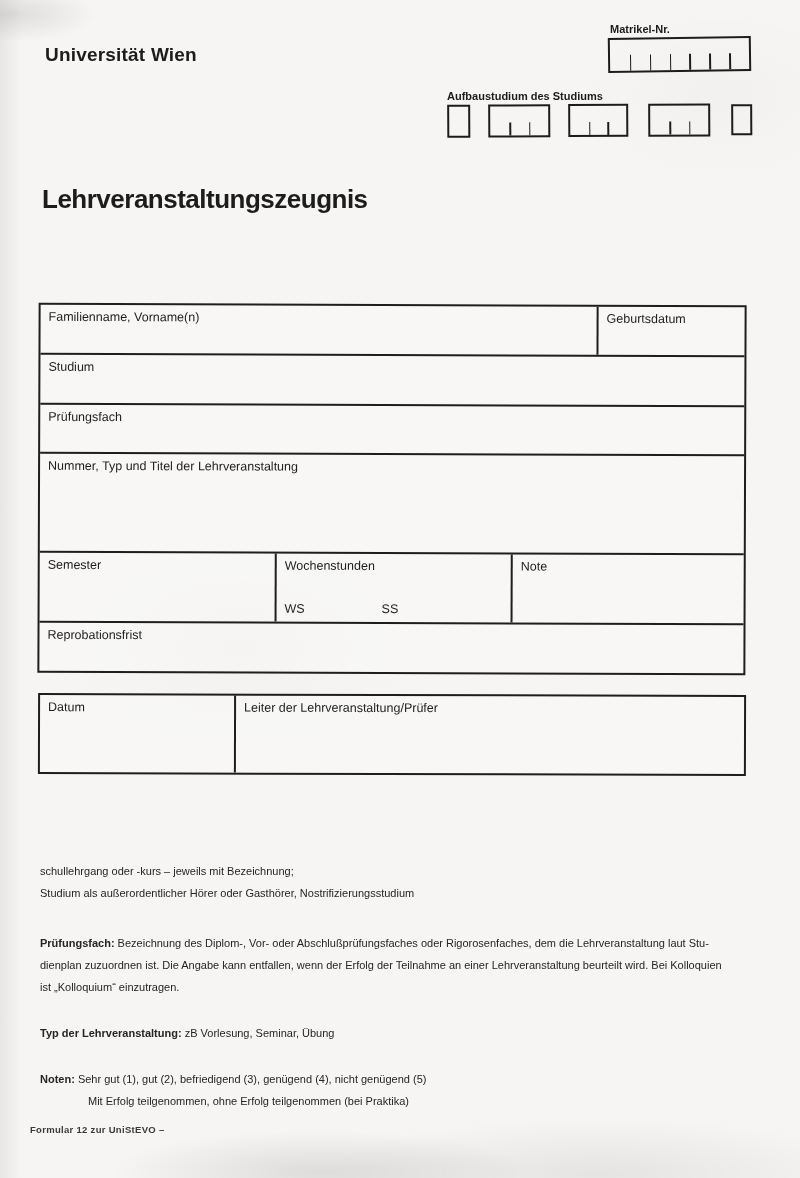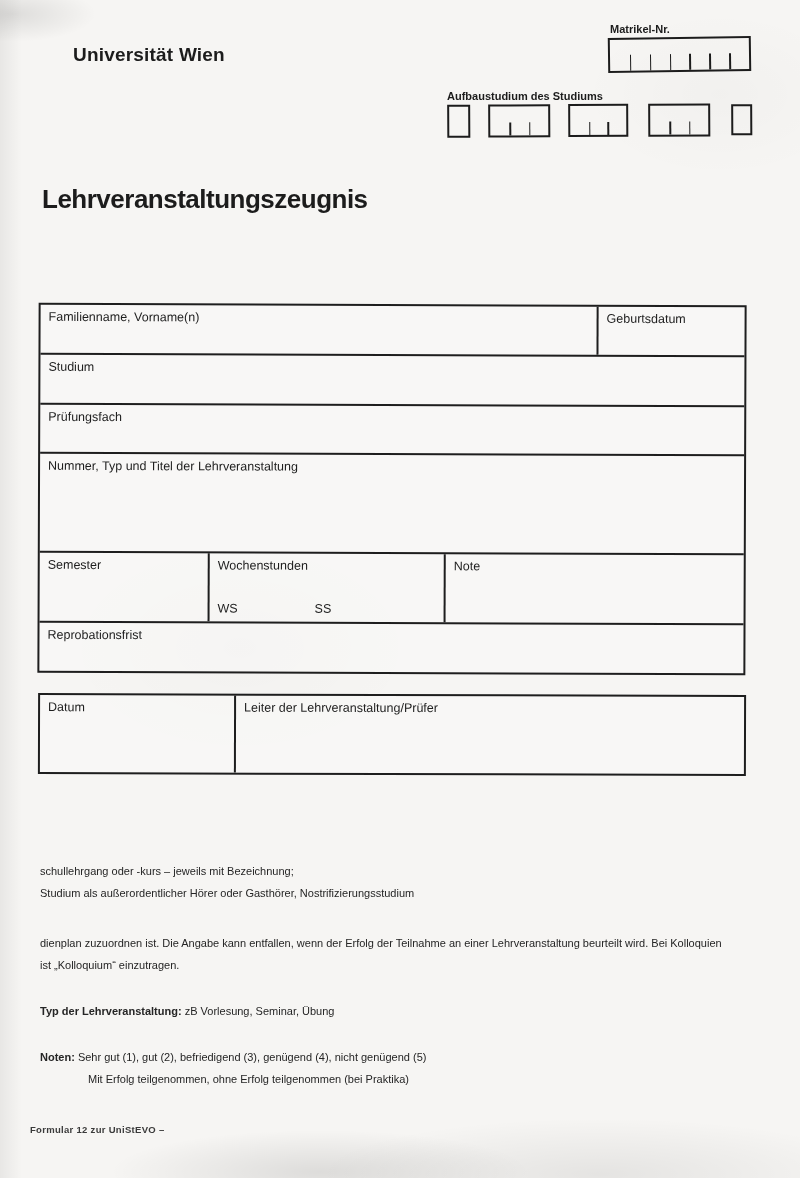--- a/index.html
+++ b/index.html
@@ -17,21 +17,21 @@
       linear-gradient(to right, rgba(0,0,0,0.06), rgba(0,0,0,0.0) 22px),
       radial-gradient(ellipse 120px 40px at 12px 14px, rgba(0,0,0,0.10), transparent 70%),
       radial-gradient(ellipse 300px 60px at 40% 1172px, rgba(0,0,0,0.10), transparent 70%),
       radial-gradient(ellipse 400px 80px at 75% 1174px, rgba(0,0,0,0.07), transparent 70%),
       radial-gradient(ellipse 200px 120px at 90% 8%, rgba(0,0,0,0.02), transparent 70%),
       radial-gradient(ellipse 260px 160px at 30% 55%, rgba(0,0,0,0.015), transparent 70%);
   }
   .abs { position: absolute; }
 
   
-  .uni-name { left: 45px; top: 44px; font-size: 19px; font-weight: bold; letter-spacing: 0.2px; margin-left: 28px; }
+  .uni-name { left: 45px; top: 44px; font-size: 19px; font-weight: bold; letter-spacing: 0.2px; }
   .matrikel-label { left: 610px; top: 23px; font-size: 11px; font-weight: bold; }
   .matrikel-box {
     left: 608px; top: 37px; width: 143px; height: 35px;
     border: 2px solid #1c1c1c; transform: rotate(-0.8deg);
   }
   .matrikel-box .tick {
     position: absolute; bottom: 0; width: 1.5px; height: 16px; background: #1c1c1c;
   }
   .kennz-label { left: 447px; top: 90px; font-size: 11px; font-weight: bold; }
   .kennz-row { left: 0; top: 0; width: 800px; height: 150px; transform: rotate(-0.3deg); }
@@ -126,21 +126,21 @@
     <div class="tcell grow">
       <span>Prüfungsfach</span>
     </div>
   </div>
   <div class="trow r4">
     <div class="tcell grow">
       <span>Nummer, Typ und Titel der Lehrveranstaltung</span>
     </div>
   </div>
   <div class="trow r5">
-    <div class="tcell" style="width:168px">
+    <div class="tcell" style="width:235px">
       <span>Semester</span>
     </div>
     <div class="tcell bl" style="width:236px">
       <span>Wochenstunden</span>
       <div class="ws-ss">
         <span class="ws">WS</span>
         <span class="ss">SS</span>
       </div>
     </div>
     <div class="tcell bl grow">
@@ -162,20 +162,23 @@
     <span>Leiter der Lehrveranstaltung/Prüfer</span>
   </div>
 </div>
 
 <div class="abs notes">
   <div class="nline">schullehrgang oder -kurs – jeweils mit Bezeichnung;</div>
   <div class="nline">Studium als außerordentlicher Hörer oder Gasthörer, Nostrifizierungsstudium</div>
 
   <div class="gap-lg"></div>
 
+  <div class="nline">
+    <b>Prüfungsfach:</b><span> Bezeichnung des Diplom-, Vor- oder Abschlußprüfungsfaches oder Rigorosenfaches, dem die Lehrveranstaltung laut Stu-</span>
+  </div>
   <div class="nline">dienplan zuzuordnen ist. Die Angabe kann entfallen, wenn der Erfolg der Teilnahme an einer Lehrveranstaltung beurteilt wird. Bei Kolloquien</div>
   <div class="nline">ist „Kolloquium“ einzutragen.</div>
 
   <div class="gap-md"></div>
 
   <div class="nline">
     <b>Typ der Lehrveranstaltung:</b><span> zB Vorlesung, Seminar, Übung</span>
   </div>
 
   <div class="gap-md"></div>

